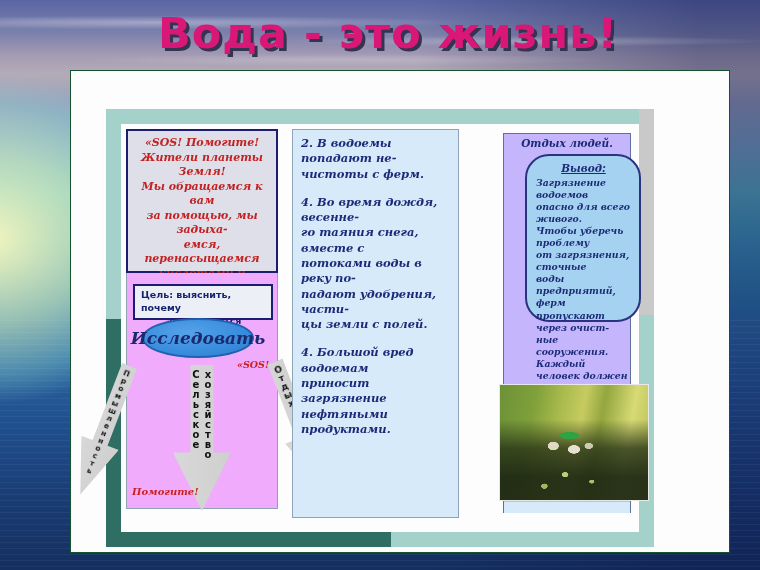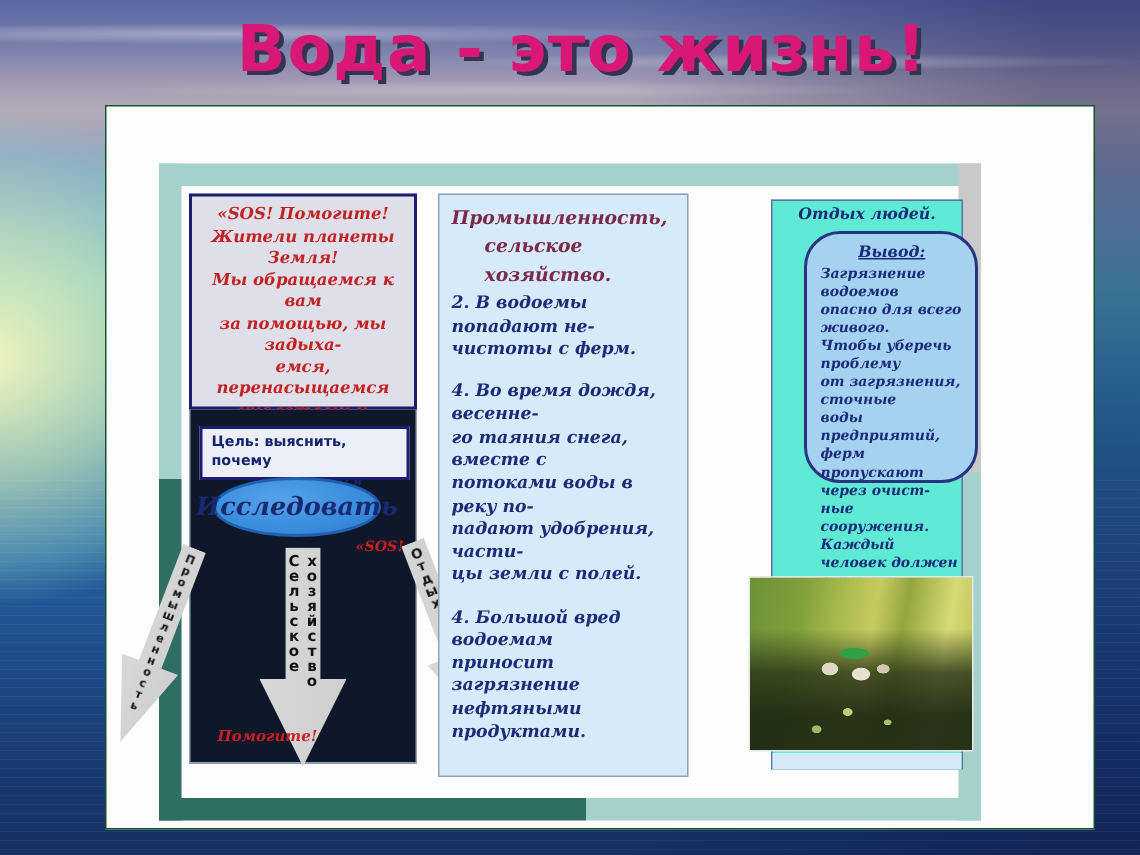--- a/index.html
+++ b/index.html
@@ -55,21 +55,21 @@
 
   
   .sos-box {
     position:absolute; left:55px; top:58px; width:152px; height:144px;
     background:#dfdfe9; border:2px solid #1c1c70;
     color:#c32222; font-weight:bold; font-style:italic;
     font-size:11px; line-height:1.32; text-align:center; padding:5px 3px;
   }
   .left-col {
     position:absolute; left:55px; top:202px; width:152px; height:236px;
-    background:#0f172a; border:1px solid #8fa3b5; border-top:none;
+    background:#f0abfc; border:1px solid #8fa3b5; border-top:none;
   }
   .goal-box {
     position:absolute; left:6px; top:11px; width:140px; height:36px;
     background:#edeff7; border:2px solid #1c1c70;
     color:#15246e; font-family:"DejaVu Sans", sans-serif;
     font-weight:bold; font-size:9.5px; line-height:1.35;
     padding:3px 0 0 6px;
   }
   .goal-box .l2 { padding-left:26px; }
   .ellipse {
@@ -91,40 +91,40 @@
     display:flex; justify-content:center;
     color:#111; font-family:"DejaVu Sans", sans-serif; font-weight:bold;
   }
   .vtext { writing-mode:vertical-rl; text-orientation:upright; letter-spacing:-1px; margin-top:4px; }
   .arrow-left   { left:-42px; top:88px; width:40px; height:138px; transform:rotate(21deg); font-size:7.5px; }
   .arrow-center { left:46px;  top:92px; width:58px; height:146px; font-size:10px; }
   .arrow-center .cols { display:flex; flex-direction:row; gap:1px; }
   .arrow-right  { left:152px; top:84px; width:40px; height:134px; transform:rotate(-21deg); font-size:9px; }
   .help-label {
     position:absolute; left:5px; top:213px;
-    color:#cc1f1f; font-weight:bold; font-style:italic; font-size:10px;margin-left:13px;
+    color:#cc1f1f; font-weight:bold; font-style:italic; font-size:10px;
   }
 
   
   .mid-col {
     position:absolute; left:221px; top:58px; width:167px; height:389px;
     background:#d6eafa; border:1px solid #8fa3b5;
     padding:6px 7px 0 8px;
     color:#1c2b78; font-weight:bold; font-style:italic;
     font-size:11.5px; line-height:1.33;
   }
   .mid-head { color:#7c2a4a; font-size:12.5px; line-height:1.5; margin-bottom:2px; }
   .mid-head .l2 { padding-left:22px; }
   .mid-col p { margin-bottom:13px; }
   .mid-col p.tight { margin-bottom:12px; }
 
   
   .right-col {
-    position:absolute; left:443px; top:62px; width:128px; height:380px;
-    background:#5eead4; border:1px solid #5f6fa0;
+    position:absolute; left:432px; top:62px; width:128px; height:380px;
+    background:#c4b5fd; border:1px solid #5f6fa0;
   }
   .right-head {
     margin-top:3px; text-align:center;
     color:#1c2b78; font-weight:bold; font-style:italic; font-size:10.5px;
   }
   .conclusion {
     position:absolute; left:5px; top:20px; width:116px; height:168px;
     background:#a6d2f1; border:2px solid #2a3380; border-radius:24px;
     padding:6px 8px 0 9px;
     color:#1c2b78; font-weight:bold; font-style:italic;
@@ -196,24 +196,20 @@
       </span>
     </div>
     <div class="arrow arrow-right">
       <span class="vtext">Отдых людей</span>
     </div>
 
     <div class="help-label">Помогите!</div>
   </div>
 
   <div class="mid-col">
-    <div class="mid-head">
-      <div>Промышленность,</div>
-      <div class="l2">сельское хозяйство.</div>
-    </div>
     <p class="pre">2. В водоемы попадают не-
 чистоты с ферм.</p>
     <p class="pre">4. Во время дождя, весенне-
 го таяния снега, вместе с
 потоками воды в реку по-
 падают удобрения, части-
 цы земли с полей.</p>
     <p class="pre tight">4. Большой вред водоемам
 приносит загрязнение
 нефтяными продуктами.</p>

